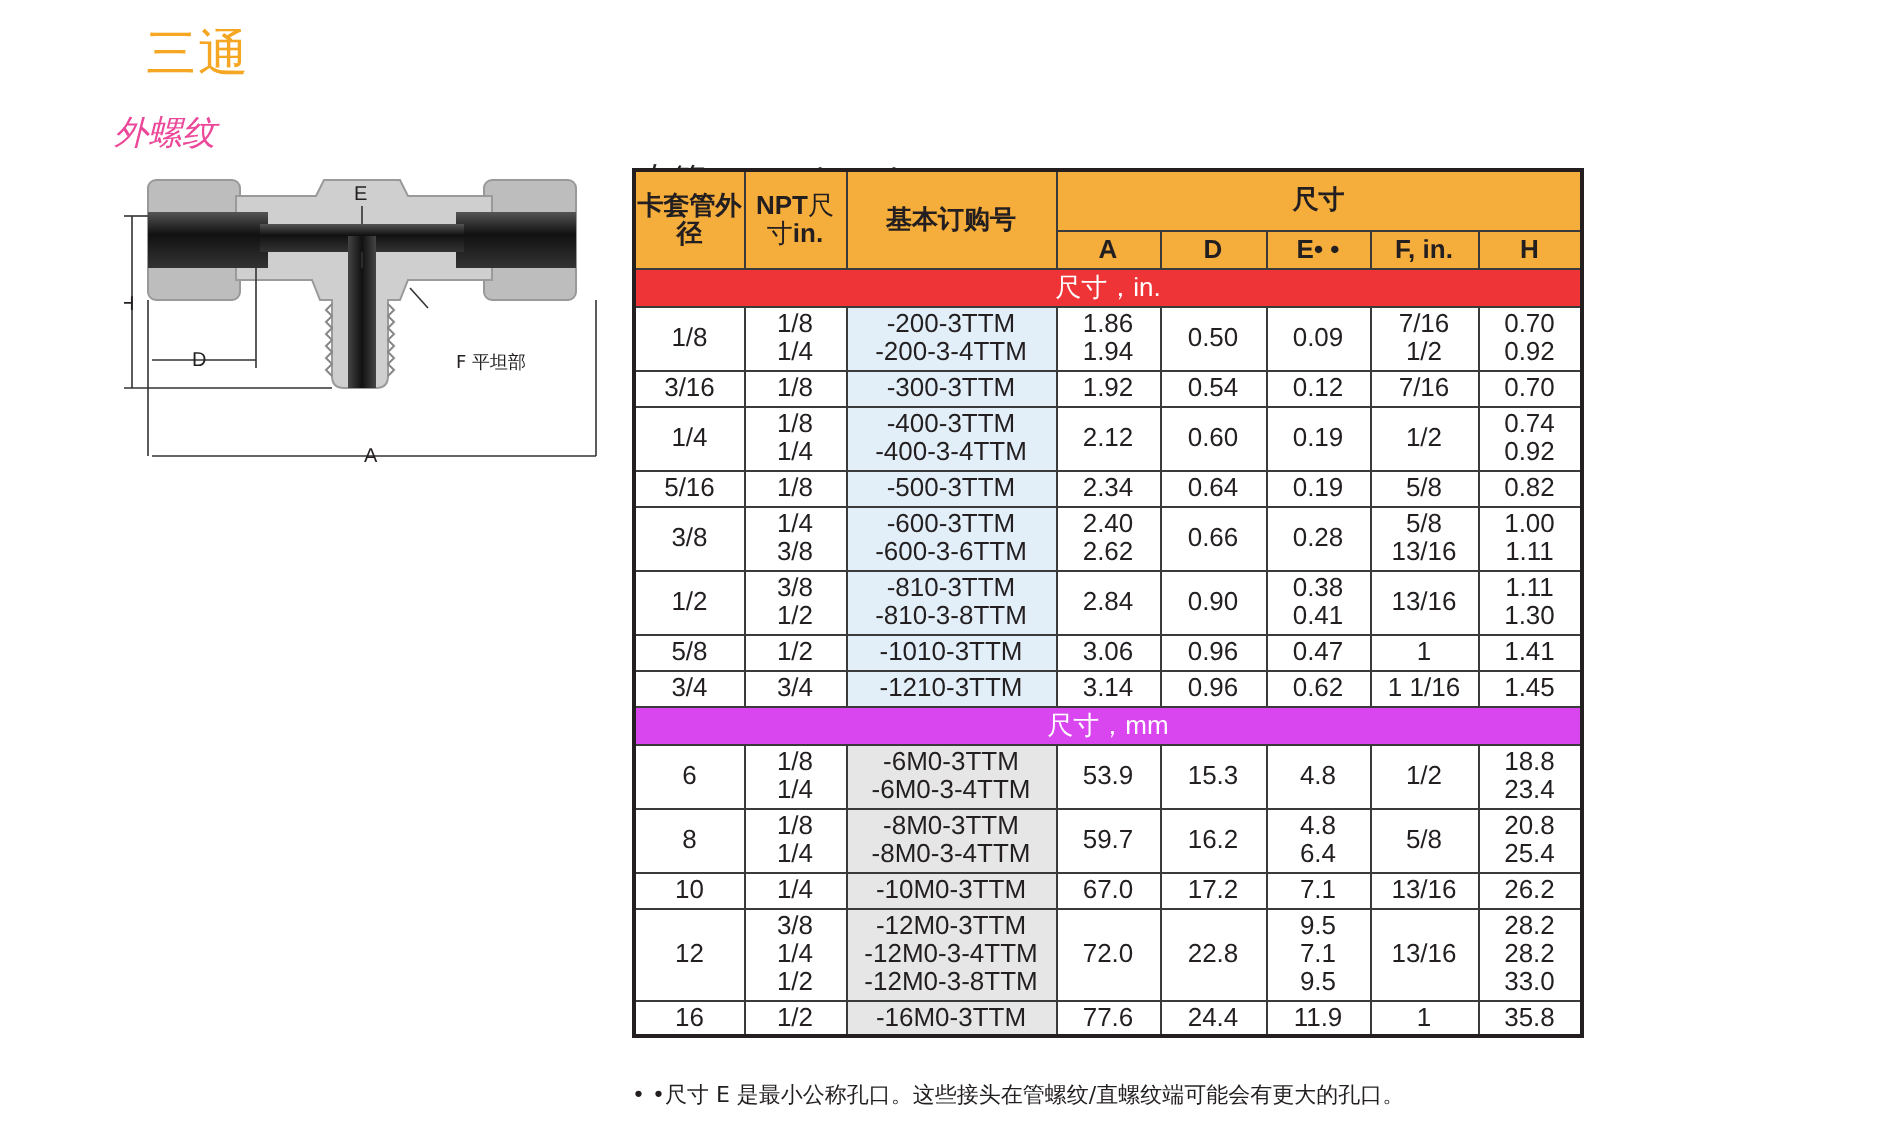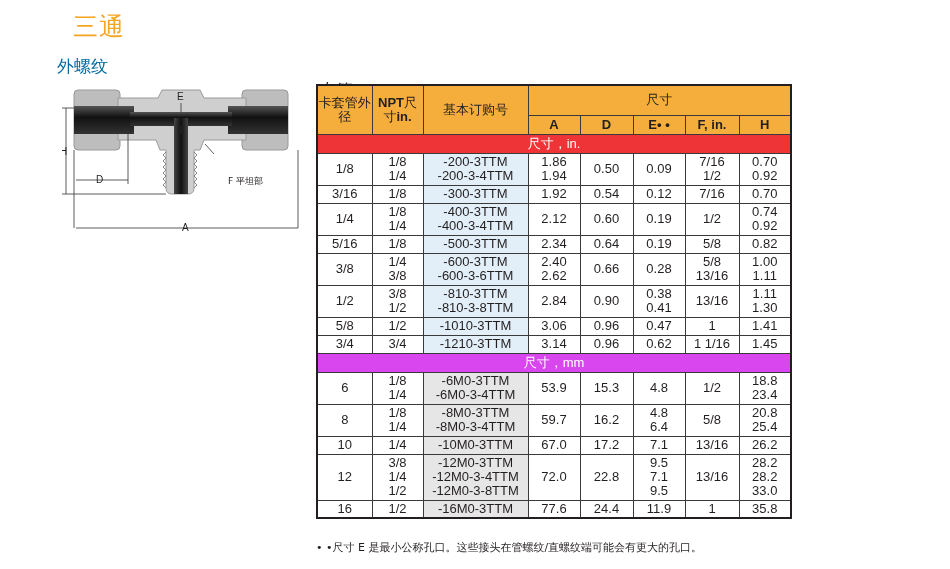--- a/index.html
+++ b/index.html
@@ -1,33 +1,33 @@
 <!DOCTYPE html>
 <html><head>
 <meta charset="utf-8">
 <style>
   html, body { margin:0; padding:0; background:#ffffff; }
   body { width:950px; height:569px; position:relative; overflow:hidden;
          font-family:"DejaVu Sans", "Liberation Sans", sans-serif; color:#231f20; }
   .title { position:absolute; left:57px; top:10px; font-size:25px; color:#f5a623;
            font-family:"DejaVu Serif", "Liberation Serif", serif; letter-spacing:1px;margin-left:16px; }
-  .subtitle-left { position:absolute; left:57px; top:55px; font-size:17px; color:#0369a1; }
+  .subtitle-left { position:absolute; left:57px; top:55px; font-size:17px; color:#ec4899;font-style:italic; }
   .subtitle-right { position:absolute; left:316px; top:55px; font-size:17px; color:#231f20;
                     font-family:"Liberation Sans", sans-serif;margin-top:24px; }
   .subtitle-right .cn { font-style:italic; font-family:"DejaVu Serif", serif; }
 
   .diagram { position:absolute; left:62px; top:88px; width:250px; height:160px; }
 
   table.spec { position:absolute; left:316px; top:84px; width:474px;
                border-collapse:collapse; table-layout:fixed;
                font-family:"Liberation Sans", "DejaVu Sans", sans-serif; font-size:13px; }
   table.spec td, table.spec th { border:1px solid #3a3a3a; padding:0; text-align:center;
                line-height:14px; }
   table.spec { border:2px solid #231f20; }
-  th.hdr { background:#f5ad3b; color:#231f20; font-weight:normal; }
+  th.hdr { background:#f5ad3b; color:#231f20; font-weight:bold; }
   th.hdr.bold { font-weight:bold; }
   tr.band-in td { background:#ef3438; color:#ffffff; height:18px; font-size:13px; }
   tr.band-mm td { background:#d946ef; color:#ffffff; height:18px; font-size:13px; }
   td.part { text-align:left; padding-left:6px; }
   td.part.in { background:#e3eff8; }
   td.part.mm { background:#e6e6e6; }
   td.v { vertical-align:middle; }
   td .line { display:block; }
   .footnote { position:absolute; left:316px; top:540px; font-size:11px; color:#231f20; }
 </style>

